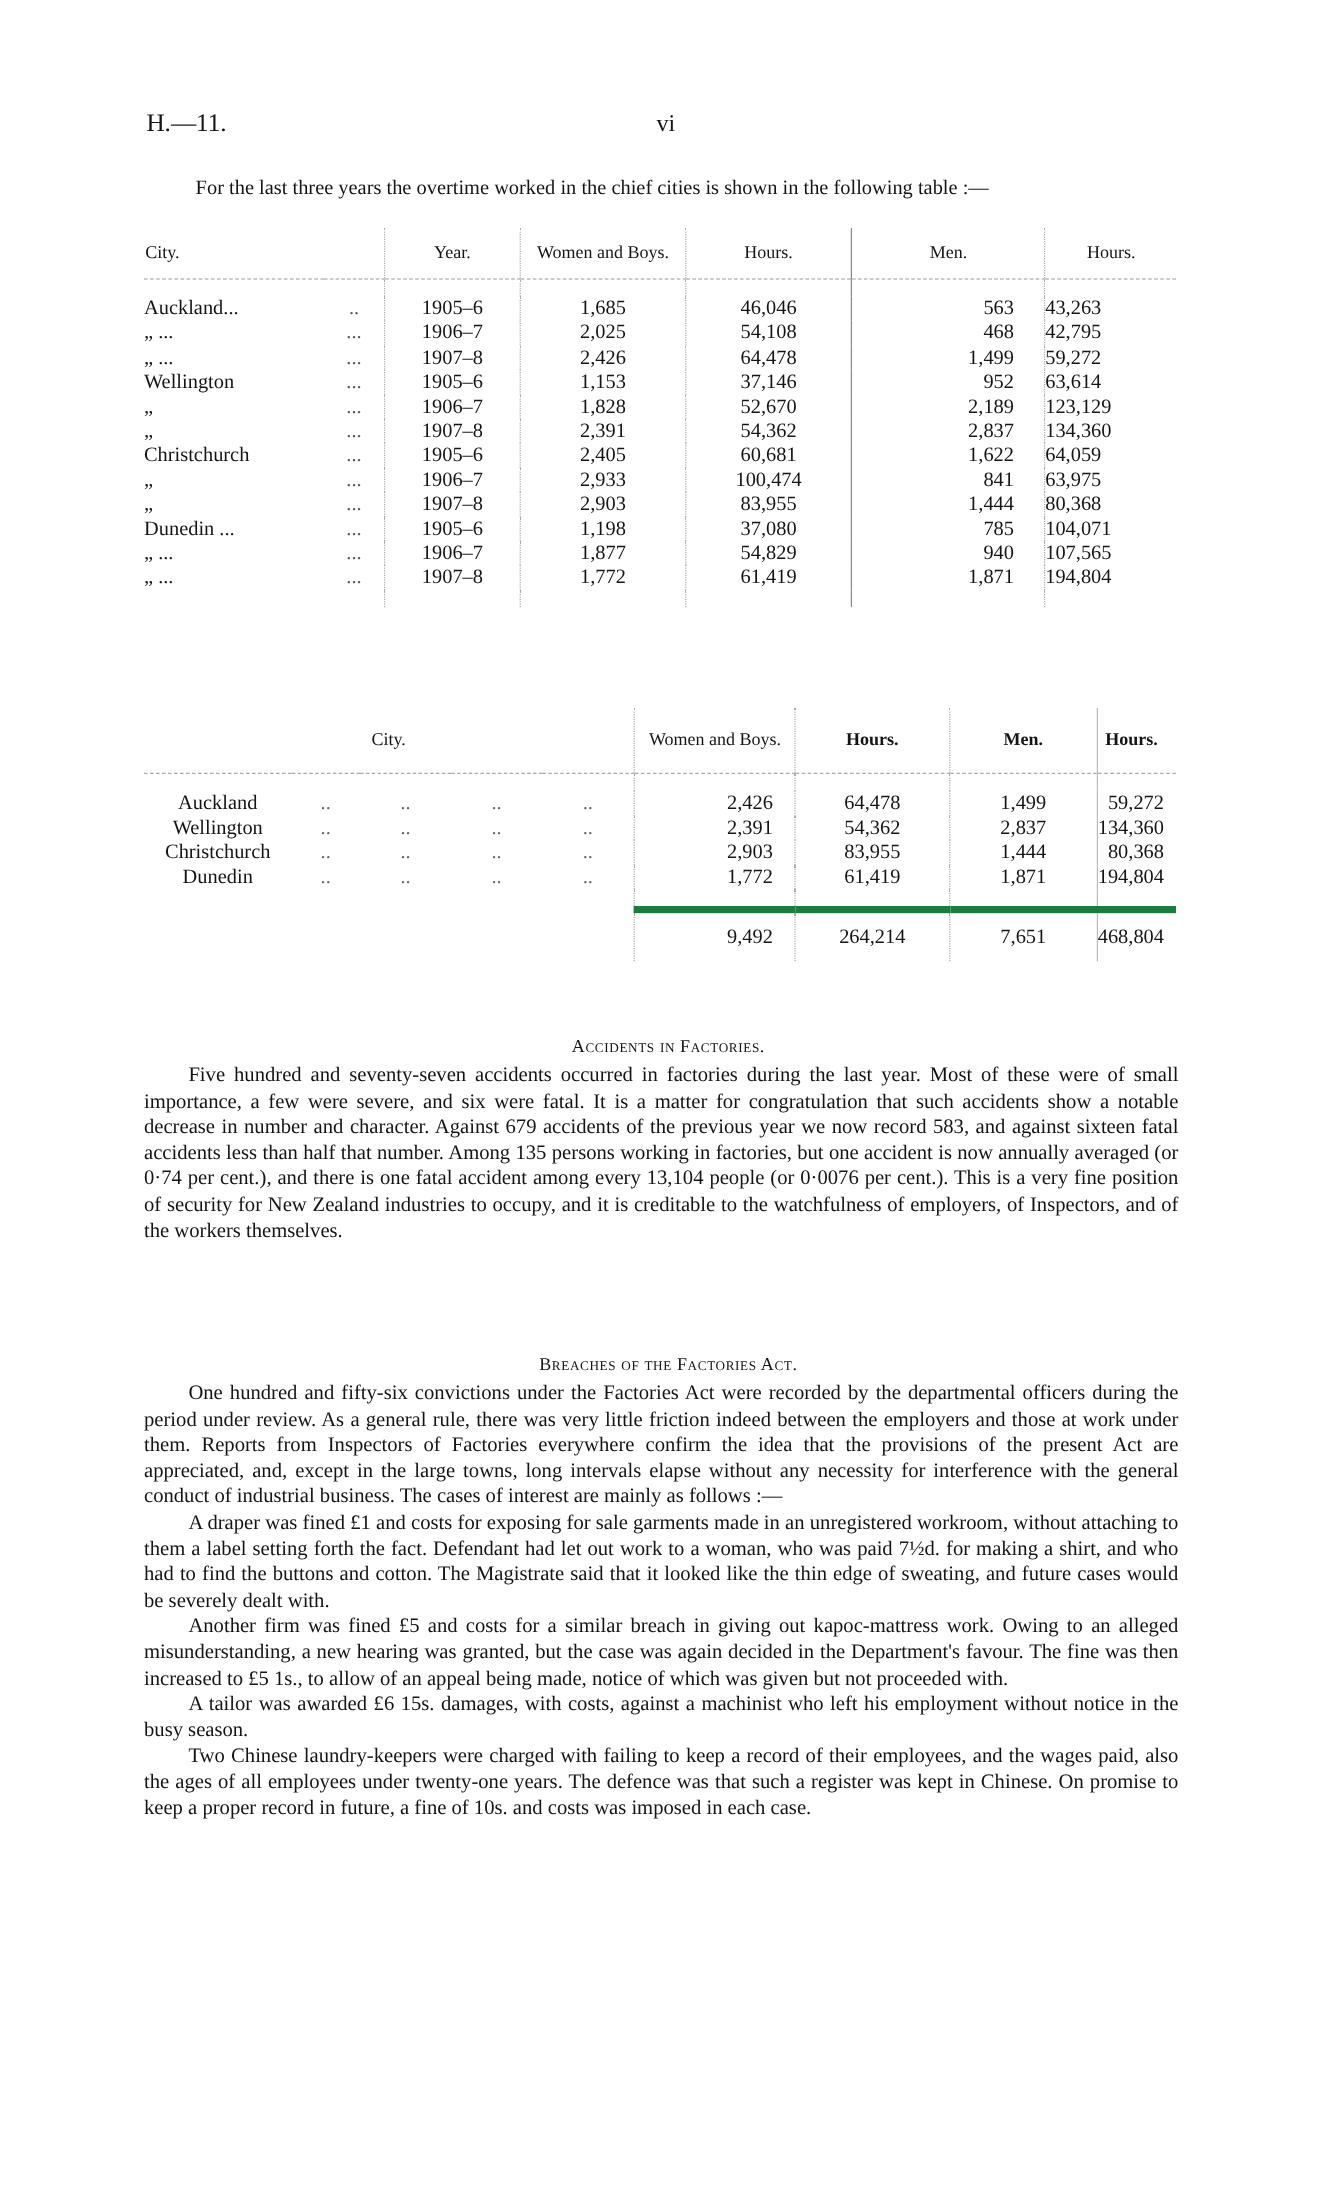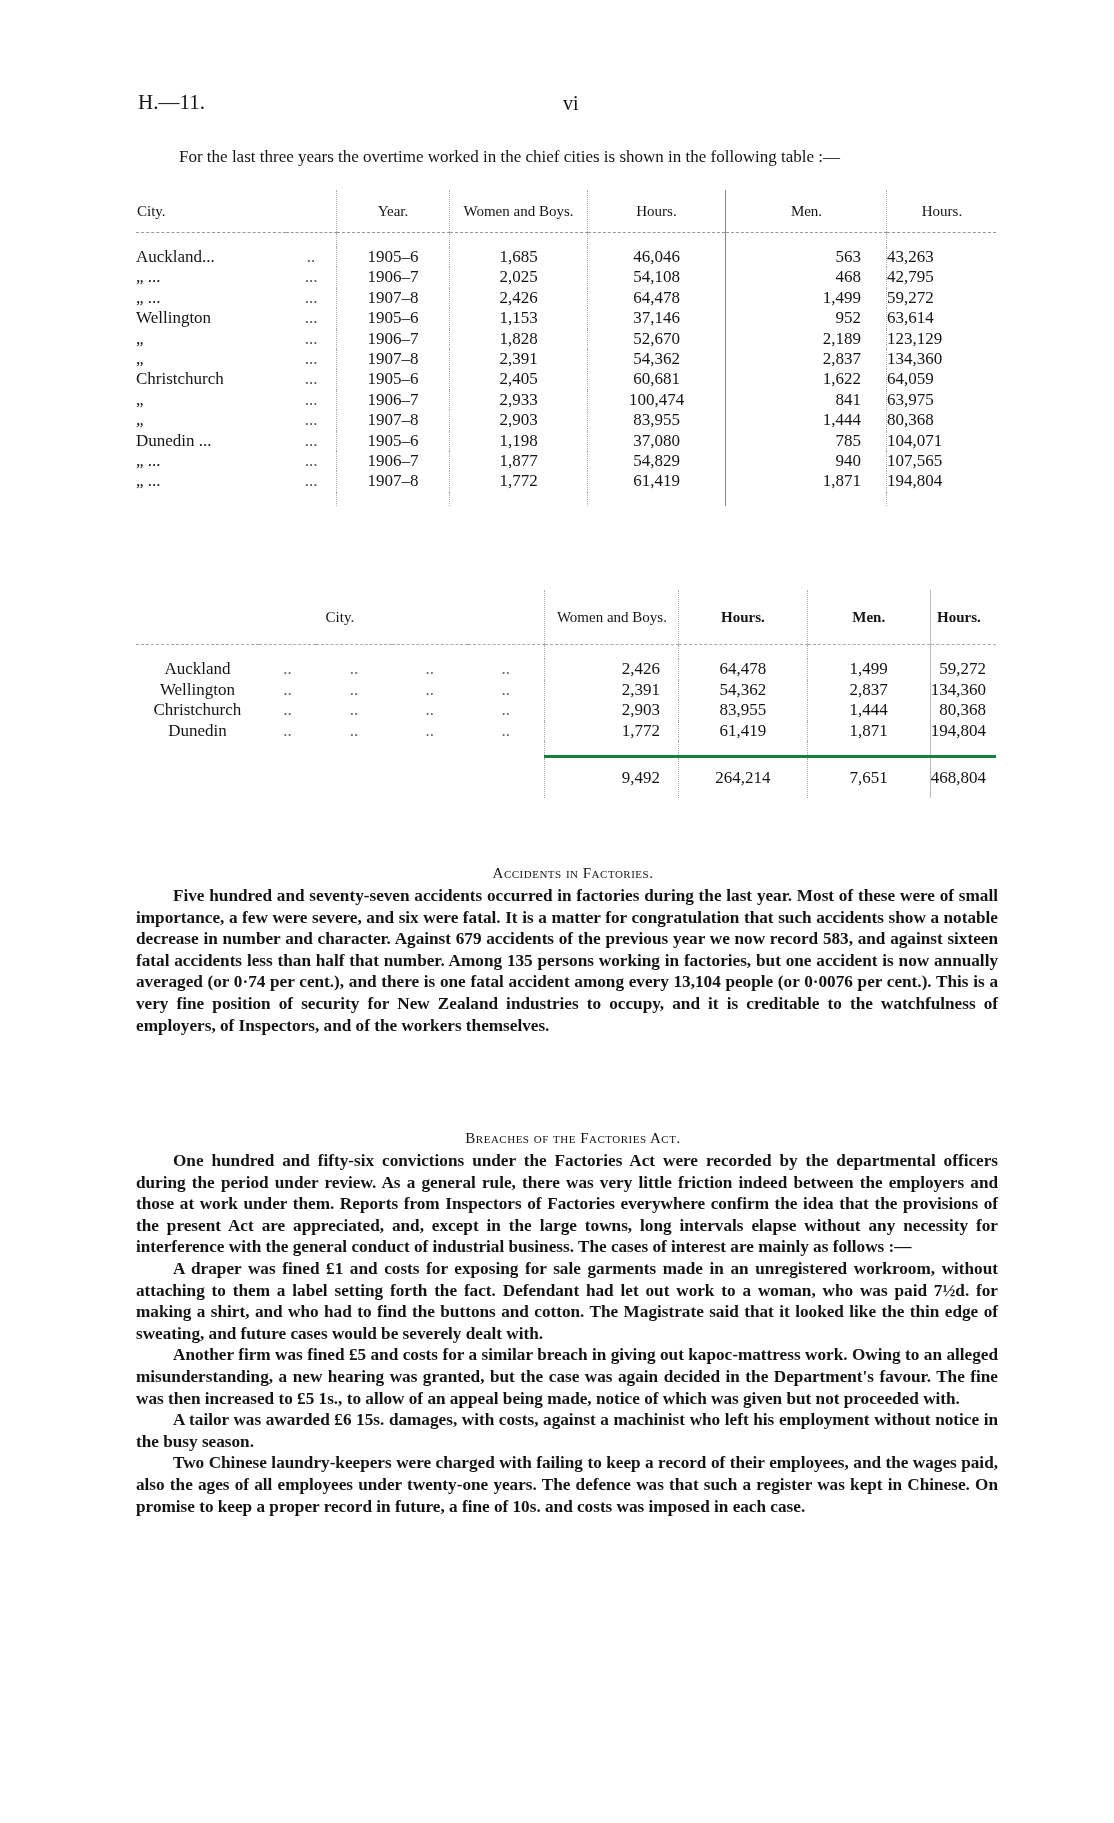--- a/index.html
+++ b/index.html
@@ -1,21 +1,21 @@
 <!DOCTYPE html>
 <html><head>
 <meta charset="utf-8">
 <style>
   html, body { margin: 0; padding: 0; background: #ffffff; }
   body {
     width: 1114px; height: 1823px; position: relative; overflow: hidden;
     font-family: "Liberation Serif", "DejaVu Serif", serif;
     color: #141414;
   }
-  .page { position: absolute; left: 16px; top: 0; width: 1020px; height: 1823px; }
+  .page { position: absolute; left: 0; top: 0; width: 1020px; height: 1823px; }
   .hdr-left { position: absolute; left: 122px; top: 90px; font-size: 21px; }
   .hdr-center { position: absolute; left: 547px; top: 92px; font-size: 20px; }
   .intro { position: absolute; left: 163px; top: 147px; font-size: 17px; white-space: nowrap; }
   .intro2 { position: absolute; left: 163px; top: 562px; font-size: 18px; white-space: nowrap; }
 
   
   .t1 { position: absolute; left: 120px; top: 190px; width: 860px; border-collapse: collapse; font-size: 17px; }
   .t1 th { font-weight: normal; font-size: 15px; height: 40px; vertical-align: middle; text-align: center;
            border-bottom: 1px dashed #999; }
   .t1 td { height: 20.4px; padding: 0; line-height: 20.4px; }
@@ -36,28 +36,28 @@
            border-bottom: 1px dashed #aaa; line-height: 17px; }
   .t2 th.bold { font-weight: bold; }
   .t2 td { height: 20.6px; padding: 0; line-height: 20.6px; }
   .t2 .sp td { height: 14px; }
   .t2 .c-city { width: 125px; text-align: center; }
   .t2 .c-dots { width: 80px; text-align: center; color: #666; }
   .t2 .c-wb { width: 120px; text-align: right; padding-right: 18px; border-left: 1px dotted #aaa; border-right: 1px dotted #aaa; }
   .t2 .c-hrs { width: 130px; text-align: center; border-right: 1px dotted #aaa; }
   .t2 .c-men { width: 125px; text-align: center; border-right: 1px solid #bbb; }
   .t2 .c-hrs2 { text-align: right; padding-right: 10px; }
-  .t2 .total td { border-top: 3px solid #15803d; height: 40px; line-height: 40px; }
+  .t2 .total td { border-top: 6px solid #15803d; height: 40px; line-height: 40px; }
   .t2 .total td.blank { border-top: none; }
 
   .section-title { position: absolute; left: 0; width: 1114px; text-align: center; font-size: 15px;
                    font-variant: small-caps; letter-spacing: 0.5px; }
   .para { position: absolute; left: 120px; width: 862px; font-size: 17.2px; line-height: 21.6px;
           text-align: justify; }
-  .para p { margin: 0; text-indent: 37px; font-weight: bold; }
+  .para p { margin: 0; text-indent: 37px; }
 </style>
 </head>
 <body>
 
 <div class="page">
 
   <div class="hdr-left">H.—11.</div>
   <div class="hdr-center">vi</div>
 
   <div class="intro">For the last three years the overtime worked in the chief cities is shown in the following table :—</div>

